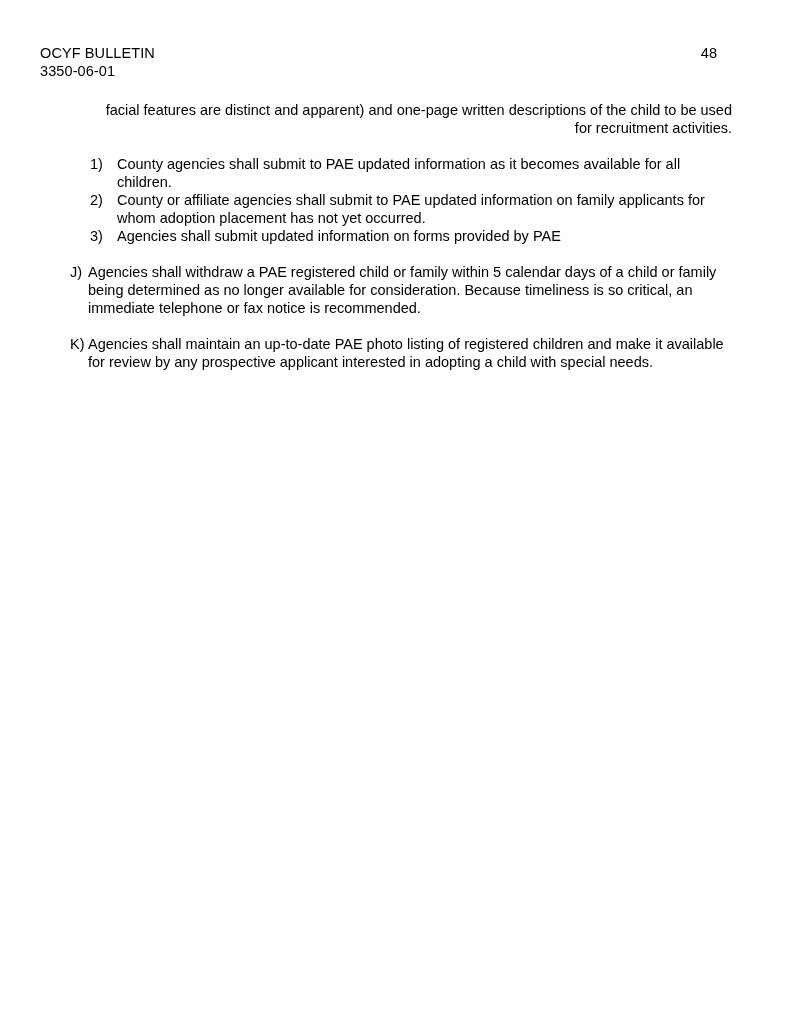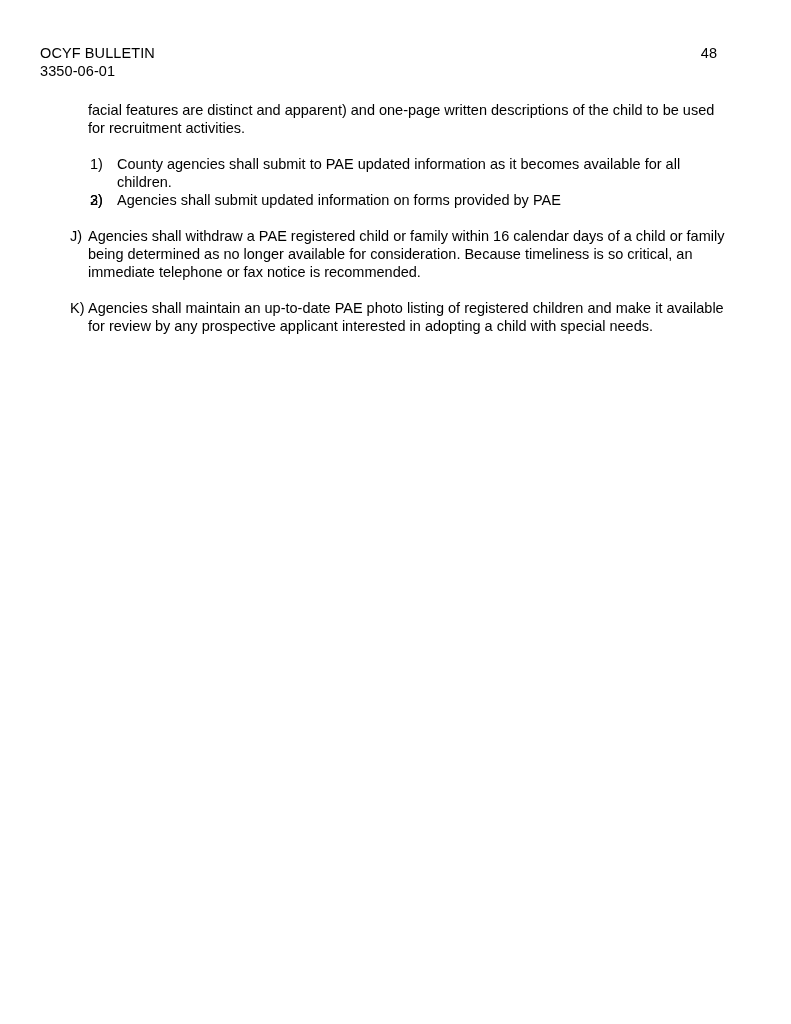--- a/index.html
+++ b/index.html
@@ -57,21 +57,21 @@
     top: 101px;
     width: 791px;
     font-size: 14.5px;
     line-height: 18px;
   }
 
   .para-plain {
     margin: 0 0 18px 0;
     padding-left: 88px;
     padding-right: 59px;
-    text-align: left;
+    text-align: right;
   }
 
   
   .numbered-list {
     margin: 0 0 18px 0;
     padding: 0;
     list-style: none;
   }
   .numbered-list .list-item {
     position: relative;
@@ -124,30 +124,31 @@
 
     <p class="para-plain">facial features are distinct and apparent) and one-page written descriptions of the child to be used for recruitment activities.</p>
 
     <ul class="numbered-list">
       <li class="list-item">
         <span class="marker">1)</span>
         <span class="item-text">County agencies shall submit to PAE updated information as it becomes available for all children.</span>
       </li>
       <li class="list-item">
         <span class="marker">2)</span>
+        <span class="item-text">County or affiliate agencies shall submit to PAE updated information on family applicants for whom adoption placement has not yet occurred.</span>
       </li>
       <li class="list-item">
         <span class="marker">3)</span>
         <span class="item-text">Agencies shall submit updated information on forms provided by PAE</span>
       </li>
     </ul>
 
     <div class="lettered-block">
       <span class="marker">J)</span>
-      <span class="block-text">Agencies shall withdraw a PAE registered child or family within 16 calendar days of a child or family being determined as no longer available for consideration.  Because timeliness is so critical, an immediate telephone or fax notice is recommended.</span>
+      <span class="block-text">Agencies shall withdraw a PAE registered child or family within 5 calendar days of a child or family being determined as no longer available for consideration.  Because timeliness is so critical, an immediate telephone or fax notice is recommended.</span>
     </div>
 
     <div class="lettered-block">
       <span class="marker">K)</span>
       <span class="block-text">Agencies shall maintain an up-to-date PAE photo listing of registered children and make it available for review by any prospective applicant interested in adopting a child with special needs.</span>
     </div>
 
   </div>
 </div>
 

